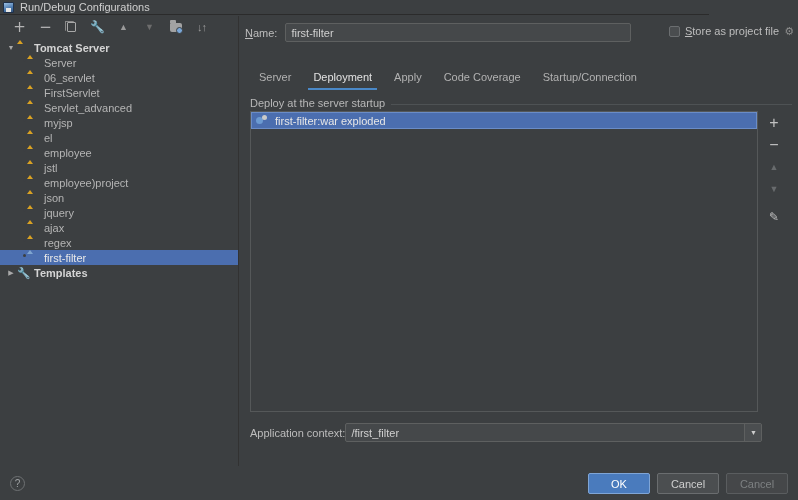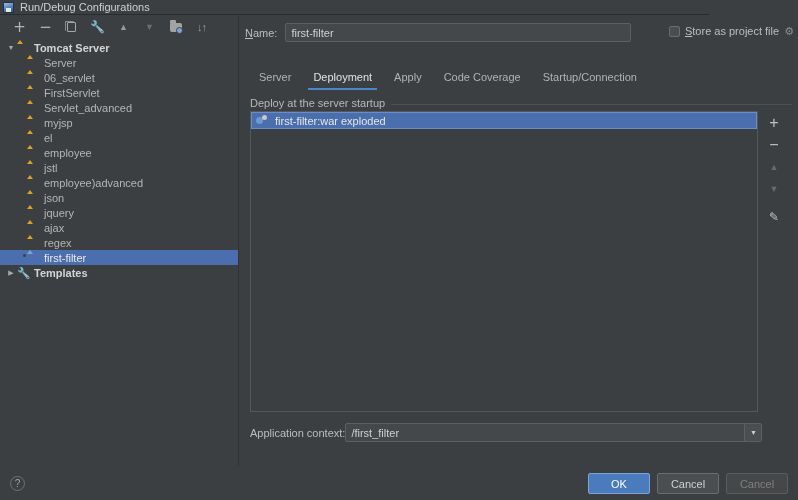--- a/index.html
+++ b/index.html
@@ -477,21 +477,21 @@
           <span class="tree-label">employee</span>
         </div>
         <div class="tree-row">
           <span class="indent2"></span>
           <span class="ti"><span class="ti-cat small"></span></span>
           <span class="tree-label">jstl</span>
         </div>
         <div class="tree-row">
           <span class="indent2"></span>
           <span class="ti"><span class="ti-cat small"></span></span>
-          <span class="tree-label">employee)advanced</span>
+          <span class="tree-label">employee)project</span>
         </div>
         <div class="tree-row">
           <span class="indent2"></span>
           <span class="ti"><span class="ti-cat small"></span></span>
           <span class="tree-label">json</span>
         </div>
         <div class="tree-row">
           <span class="indent2"></span>
           <span class="ti"><span class="ti-cat small"></span></span>
           <span class="tree-label">jquery</span>

